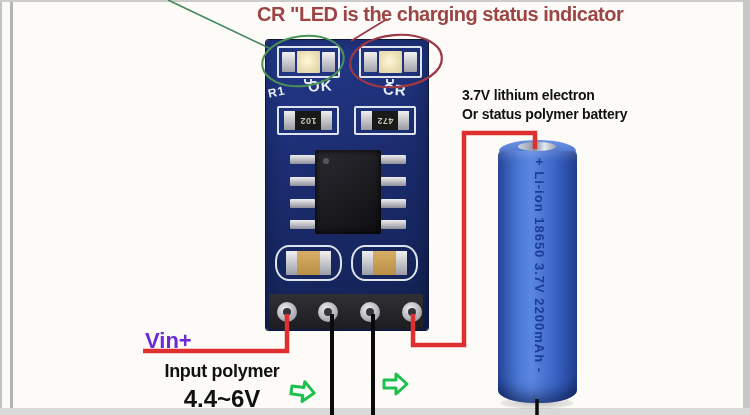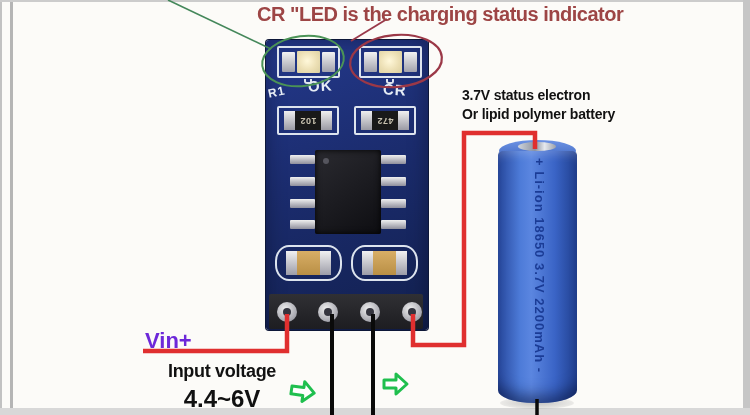--- a/index.html
+++ b/index.html
@@ -166,21 +166,21 @@
     <g transform="translate(293,379) rotate(8)">
       <polygon points="0,7 12,7 12,1 23,11 12,21 12,15 0,15" fill="#ffffff" stroke="#1fbf4e" stroke-width="3" stroke-linejoin="round"></polygon>
     </g>
     <g transform="translate(384,373)">
       <polygon points="0,7 12,7 12,1 23,11 12,21 12,15 0,15" fill="#ffffff" stroke="#1fbf4e" stroke-width="3" stroke-linejoin="round"></polygon>
     </g>
   </svg>
 
   <div id="vin-label">Vin+</div>
   <div id="input-block">
-    <div id="input-voltage">Input voltage</div>
+    <div id="input-voltage">Input polymer</div>
     <div id="input-range">4.4~6V</div>
   </div>
   <div id="battery-note">
-    <div>3.7V status electron</div>
-    <div>Or lipid polymer battery</div>
+    <div>3.7V lithium electron</div>
+    <div>Or status polymer battery</div>
   </div>
 
 </div>
 
 </body></html>

